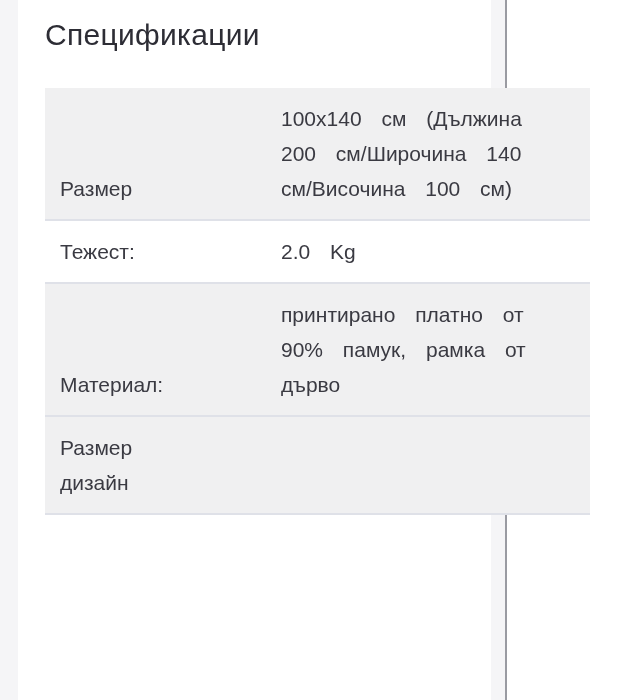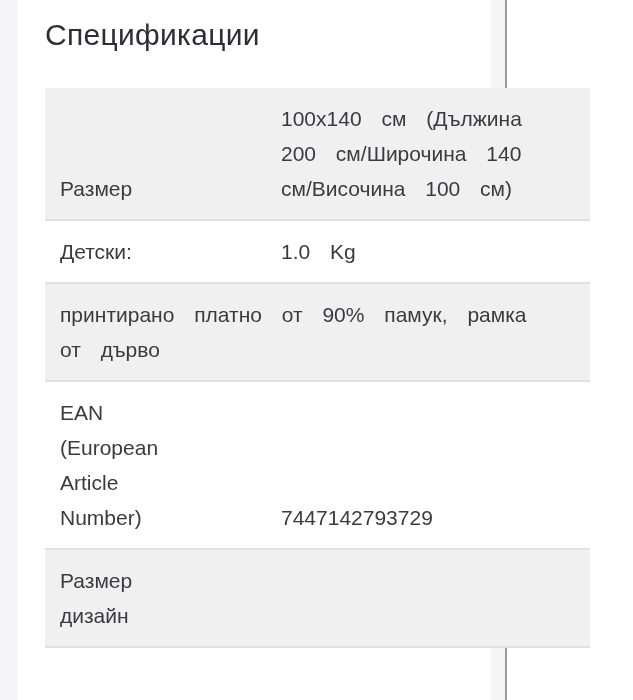--- a/index.html
+++ b/index.html
@@ -100,32 +100,29 @@
     <div class="page-title">Спецификации</div>
 
     <div class="spec-table">
 
       <div class="spec-row alt">
         <div class="spec-label">Размер</div>
         <div class="spec-value">100x140 см (Дължина 200 см/Широчина 140 см/Височина 100 см)</div>
       </div>
 
       <div class="spec-row">
-        <div class="spec-label">Детски:</div>
-        <div class="spec-value">1.0 Kg</div>
+        <div class="spec-label">Тежест:</div>
+        <div class="spec-value">2.0 Kg</div>
       </div>
 
       <div class="spec-row alt">
+        <div class="spec-label">Материал:</div>
         <div class="spec-value">принтирано платно от 90% памук, рамка от дърво</div>
       </div>
 
-      <div class="spec-row">
-        <div class="spec-label">EAN (European Article Number)</div>
-        <div class="spec-value">7447142793729</div>
-      </div>
 
       <div class="spec-row alt">
         <div class="spec-label">Размер дизайн</div>
       </div>
 
     </div>
   </div>
 </div>
 
 </body></html>

